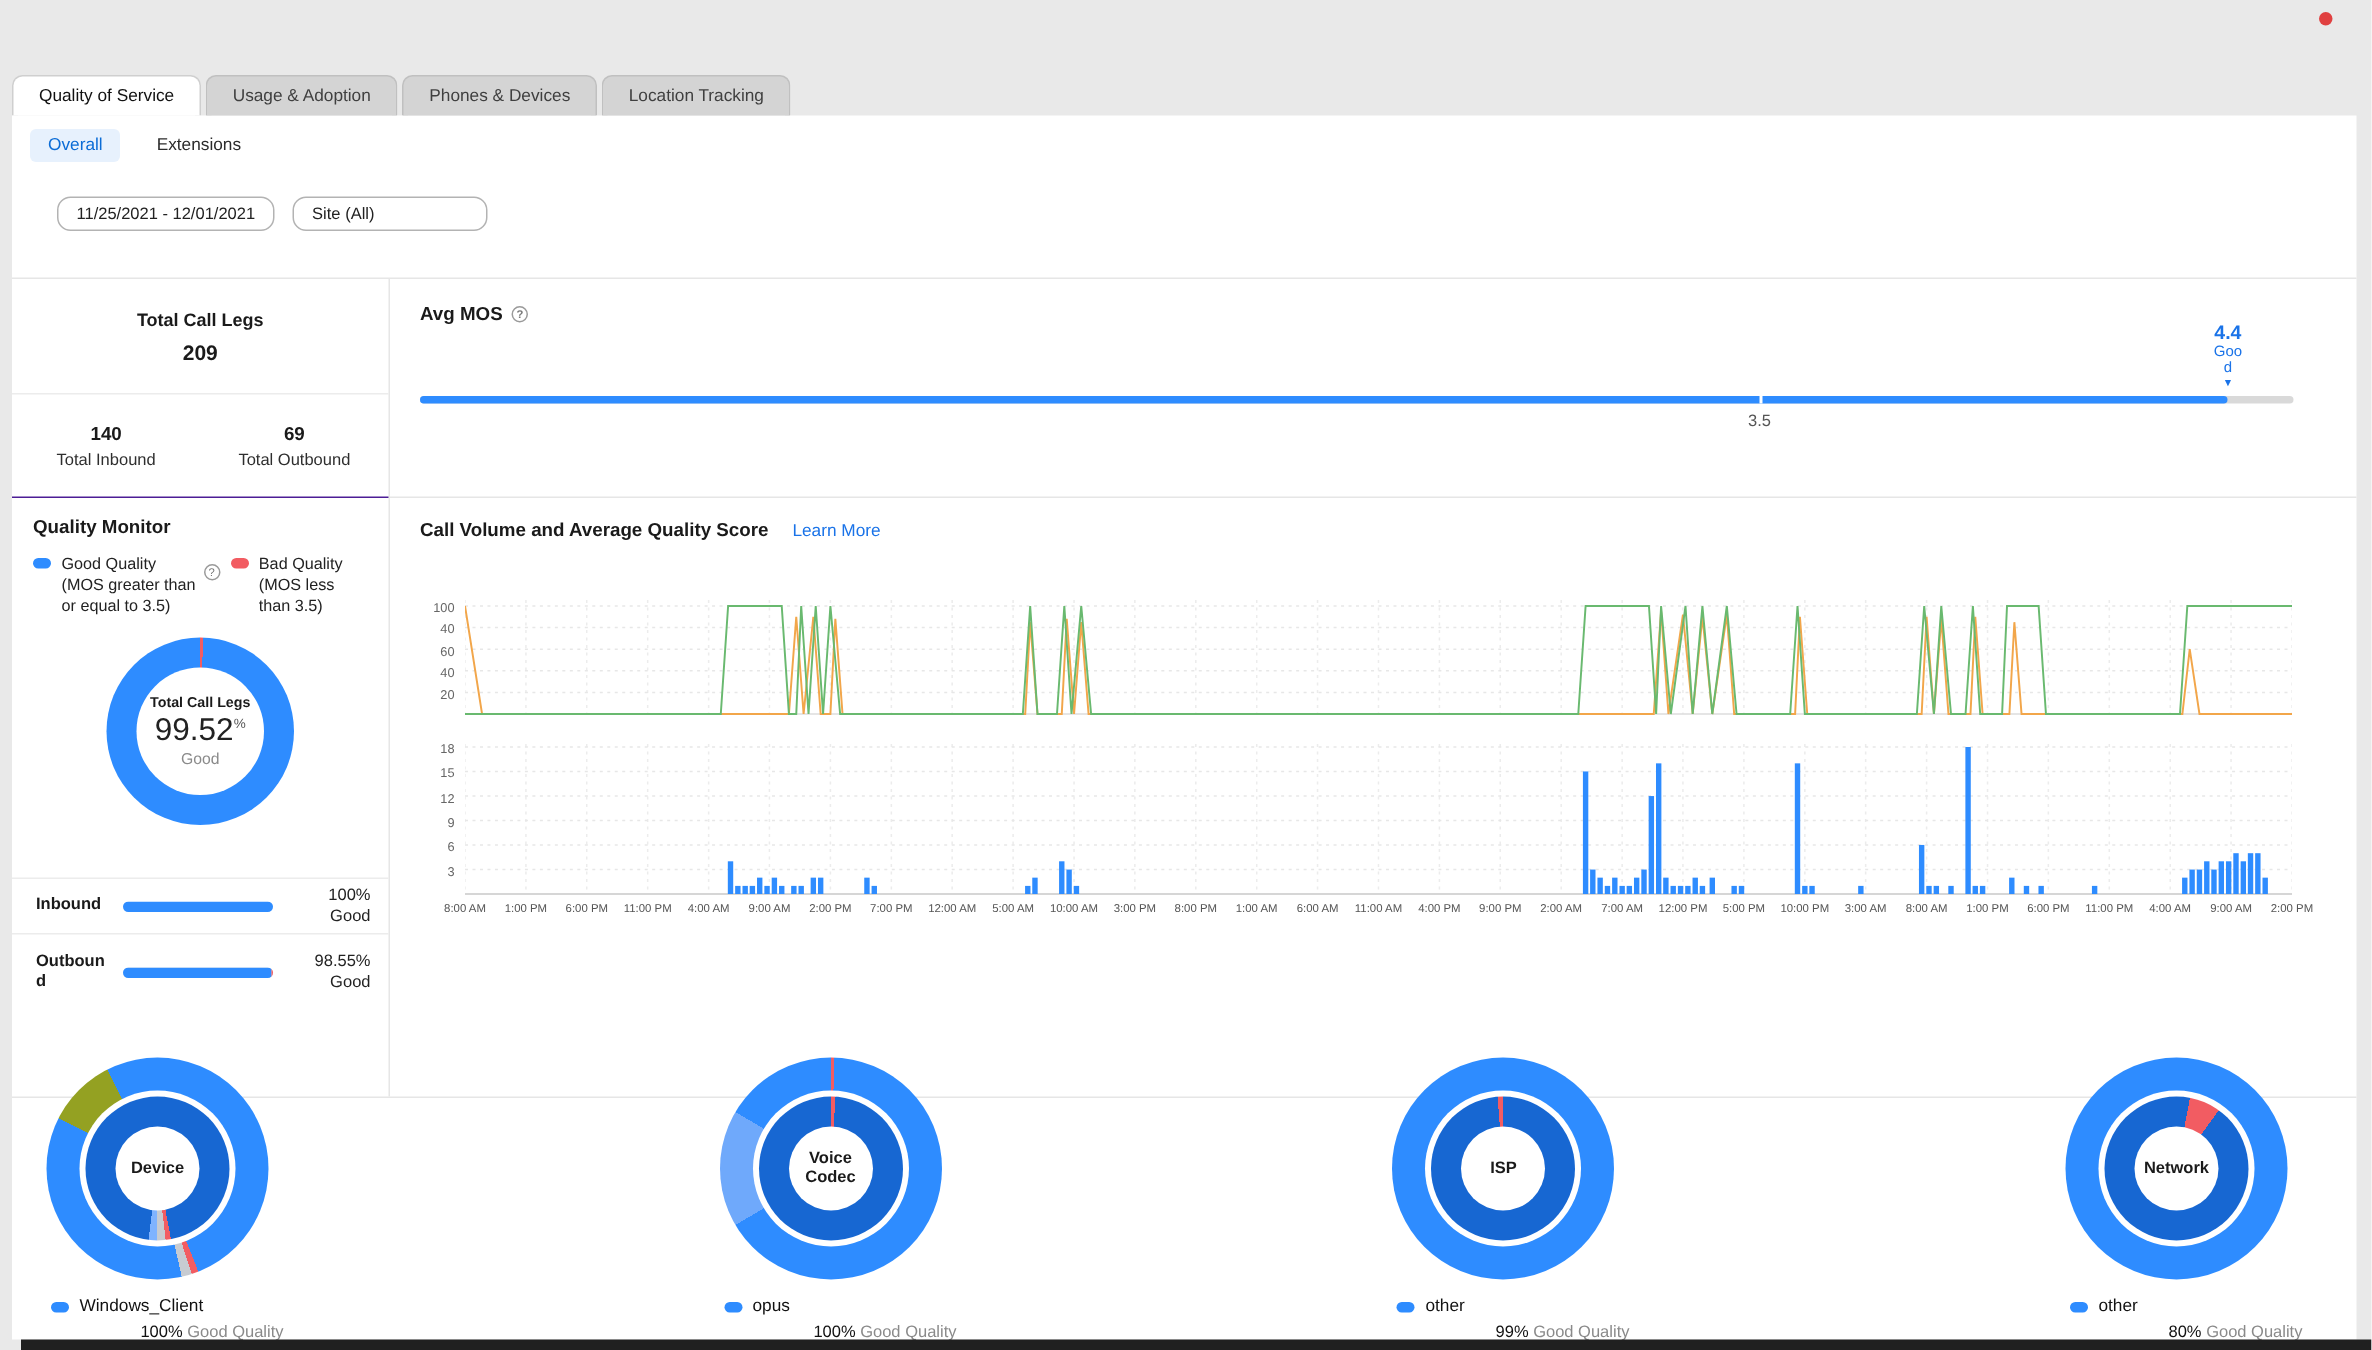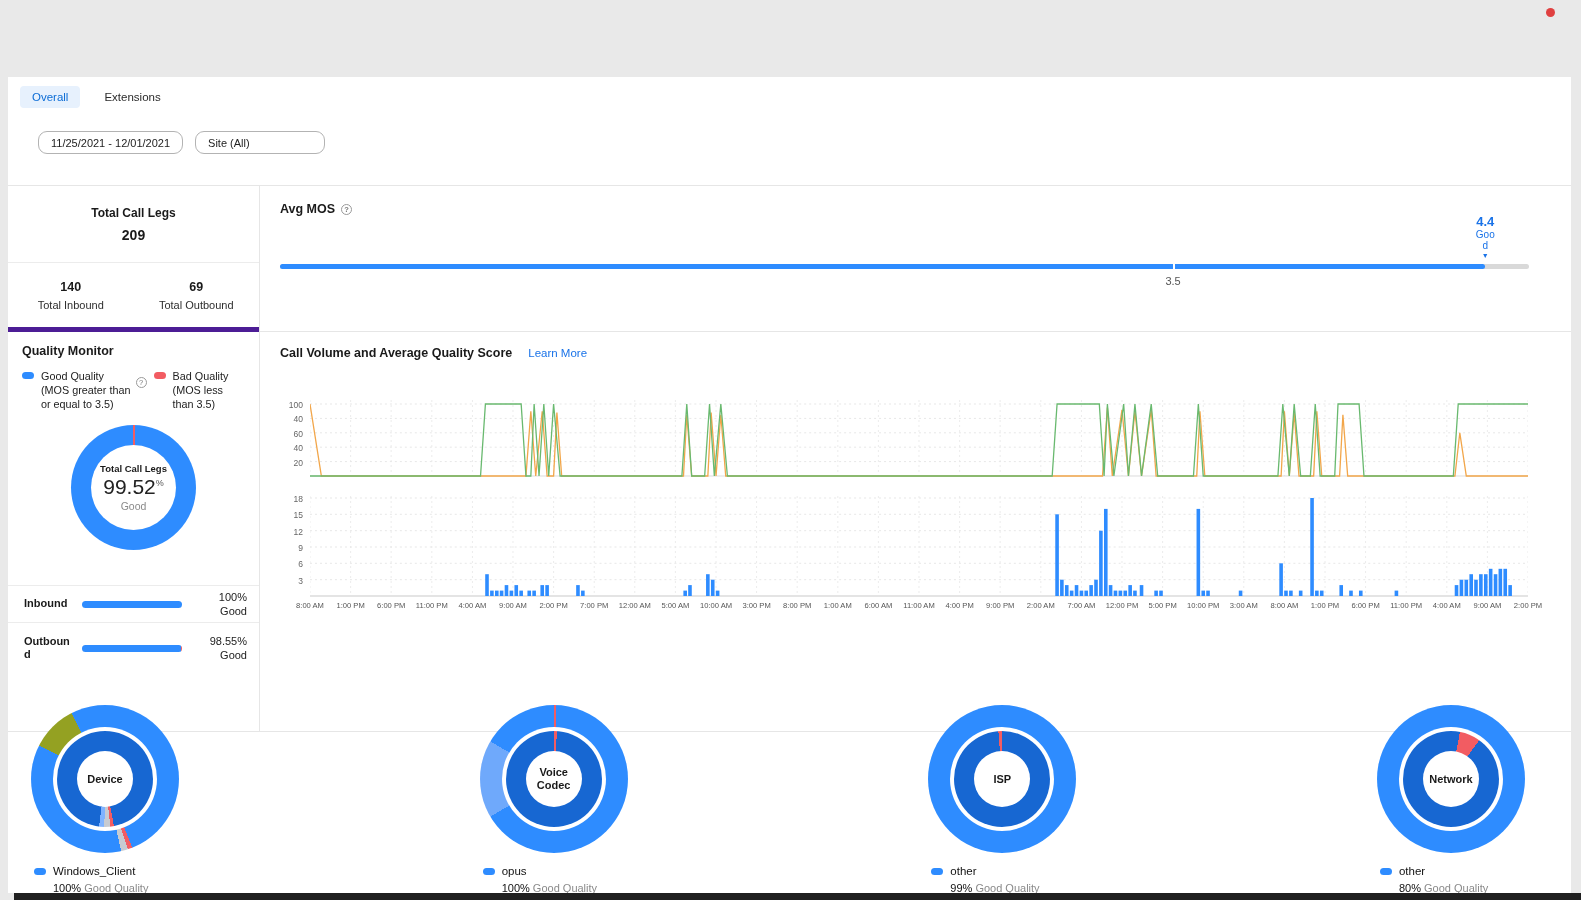--- a/index.html
+++ b/index.html
@@ -27,21 +27,21 @@
   .input.site{min-width:130px;}
 
   
   .maingrid{position:absolute;top:108px;left:0;width:100%;height:547px;border-top:1px solid #e6e6e6;border-bottom:1px solid #e6e6e6;display:flex;}
   .leftcol{width:252px;border-right:1px solid #e6e6e6;}
   .rightcol{flex:1;position:relative;min-width:0;}
 
   .lc-total{height:77px;border-bottom:1px solid #ececec;display:flex;flex-direction:column;align-items:center;justify-content:center;gap:7px;}
   .lc-total .t{font-size:12px;font-weight:bold;}
   .lc-total .v{font-size:14px;font-weight:bold;}
-  .lc-io{height:69px;border-bottom:5px solid #4c1d95;display:flex;align-items:center;text-align:center;}
+  .lc-io{height:69px;border-bottom:1px solid #4c1d95;display:flex;align-items:center;text-align:center;}
   .lc-io>div{flex:1;}
   .lc-io .v{font-size:12.5px;font-weight:bold;margin-bottom:5px;}
   .lc-io .t{font-size:11px;color:#2e2e2e;}
 
   .lc-qm{height:254px;border-bottom:1px solid #ececec;padding:12px 14px 0;position:relative;}
   .qm-title{font-size:12.5px;font-weight:bold;}
   .qm-legend{margin-top:11px;display:flex;flex-direction:row;gap:7px;}
   .qm-li{display:flex;gap:7px;font-size:10.8px;color:#222;line-height:1.3;align-items:flex-start;position:relative;padding-right:16px;}
   .pill{flex:0 0 auto;width:12px;height:7px;border-radius:4px;margin-top:3px;background:#2e8cff;}
   .qm-info{position:absolute;right:0;top:5px;}
@@ -93,30 +93,36 @@
   
   .breakdowns{position:absolute;left:0;right:0;top:628px;display:flex;justify-content:space-between;padding:0 36px 0 23px;}
   .bd-col{width:158px;}
   .bd-outer{width:148px;height:148px;border-radius:50%;display:flex;align-items:center;justify-content:center;}
   .bd-gap{width:104px;height:104px;border-radius:50%;background:#fff;display:flex;align-items:center;justify-content:center;}
   .bd-inner{width:96px;height:96px;border-radius:50%;display:flex;align-items:center;justify-content:center;}
   .bd-center{width:56px;height:56px;border-radius:50%;background:#fff;display:flex;align-items:center;justify-content:center;text-align:center;font-size:11px;font-weight:bold;line-height:1.15;padding:0 3px;}
   .bd-legend{margin-top:12px;padding-left:3px;}
   .bd-l1{display:flex;align-items:center;gap:7px;font-size:11.5px;color:#111;}
   .bd-l1 .pill{margin-top:0;}
-  .bd-l2{margin-top:5px;padding-left:19px;font-size:11px;color:#111;}
+  .bd-l2{margin-top:5px;padding-left:19px;font-size:11px;color:#111;text-align:right;}
   .bd-l2 .suffix{color:#8a8a8a;}
 </style>
 </head>
 <body>
 
 <div class="screen">
 
   <span class="record-dot"></span>
 
+  <div class="tabbar">
+    <div class="tab active">Quality of Service</div>
+    <div class="tab">Usage &amp; Adoption</div>
+    <div class="tab">Phones &amp; Devices</div>
+    <div class="tab">Location Tracking</div>
+  </div>
 
   <div class="panel">
 
     <div class="subtabs">
       <div class="subtab active">Overall</div>
       <div class="subtab">Extensions</div>
     </div>
 
     <div class="filterbar">
       <div class="input">11/25/2021 - 12/01/2021</div>

